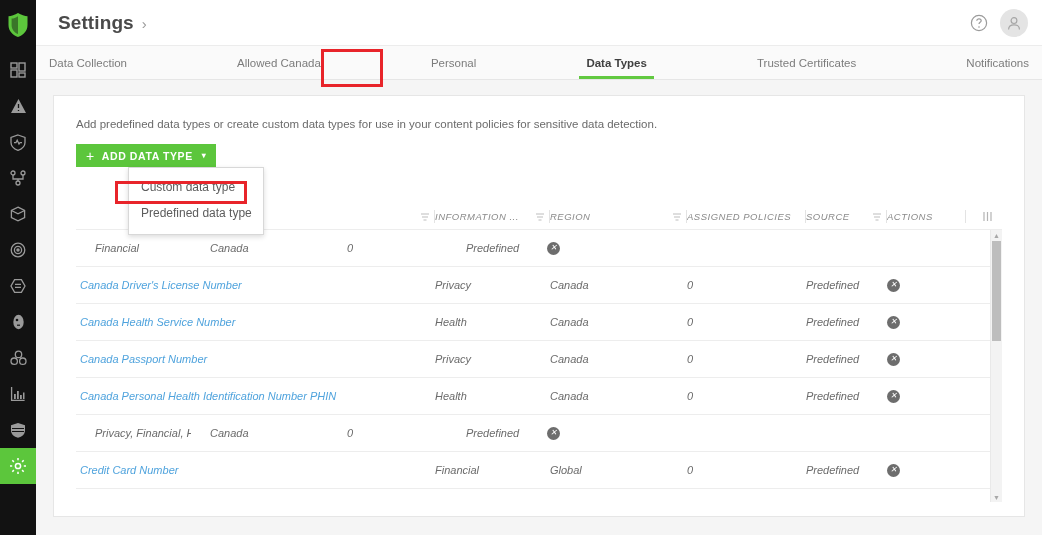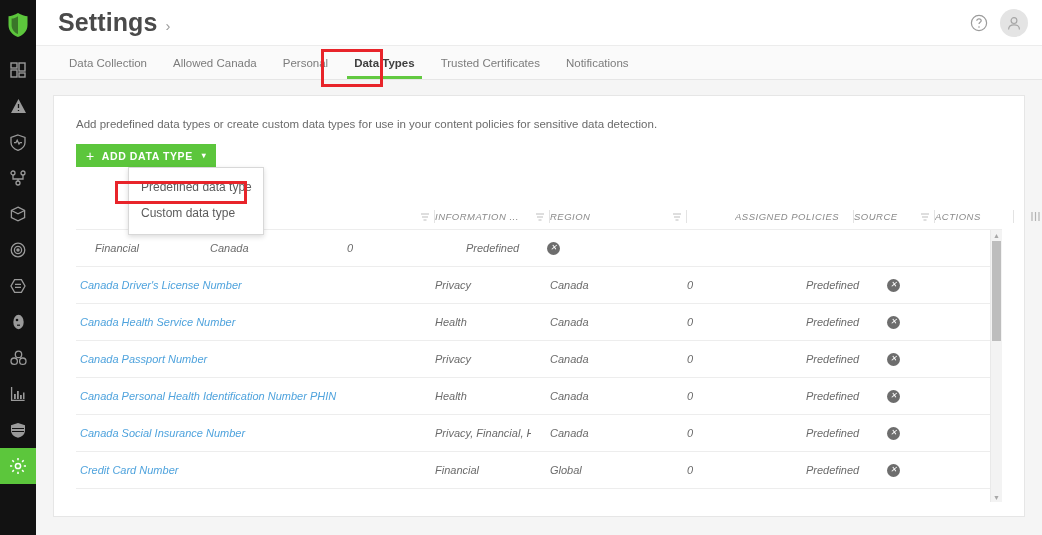--- a/index.html
+++ b/index.html
@@ -31,39 +31,39 @@
   
   .pane { flex: 1 1 auto; height: 535px; background: #f5f5f5; position: relative; }
 
   .topbar {
     height: 46px; background: #ffffff;
     display: flex; align-items: center;
     padding: 0 14px 0 22px;
     border-bottom: 1px solid #ececec;
   }
   .breadcrumb { display: flex; align-items: baseline; gap: 8px; white-space: nowrap; }
-  .crumb-root { font-size: 25px; font-weight: bold; color: #4a4a4a; letter-spacing: .1px; }
+  .crumb-root { font-size: 19px; font-weight: bold; color: #4a4a4a; letter-spacing: .1px; }
   .crumb-sep { font-size: 15px; color: #9b9b9b; }
   .crumb-leaf { font-size: 19px; color: #6f6f6f; font-weight: normal; }
   .topbar-spacer { flex: 1 1 auto; }
   .topbar-actions { display: flex; align-items: center; gap: 12px; }
   .help-icon { width: 18px; height: 18px; color: #9b9b9b; }
   .avatar {
     width: 28px; height: 28px; border-radius: 50%;
     background: #e4e4e4; display: flex; align-items: center; justify-content: center;
     color: #a6a6a6;
   }
 
   
   .tabbar {
     height: 34px; background: #fafafa;
     border-bottom: 1px solid #e6e6e6;
     display: flex; align-items: stretch;
-    padding-left: 20px;
     position: relative;
+    justify-content: space-between;
   }
   .tab {
     display: flex; align-items: center;
     padding: 0 13px;
     font-size: 11.5px; color: #7c7c7c;
     position: relative; white-space: nowrap;
   }
   .tab.active { color: #3f3f3f; font-weight: bold; }
   .tab.active::after {
     content: ""; position: absolute; left: 6px; right: 6px; bottom: 0;
@@ -124,21 +124,21 @@
     font-size: 9.5px; color: #8a8a8a; letter-spacing: .5px;
     border-bottom: 1px solid #ededed;
   }
   .th { display: flex; align-items: center; height: 26px; overflow: hidden; white-space: nowrap; }
   .th .lbl { overflow: hidden; text-overflow: ellipsis; }
   .th-sep { width: 1px; height: 13px; background: #e3e3e3; flex: 0 0 1px; }
   .filt { width: 18px; display: flex; align-items: center; justify-content: center; color: #bdbdbd; flex: 0 0 18px; }
   .col-name   { flex: 0 0 340px; padding-left: 4px; }
   .col-info   { flex: 0 0 96px; }
   .col-region { flex: 0 0 118px; }
-  .col-pol    { flex: 0 0 118px; margin-left: 48px; }
+  .col-pol    { flex: 0 0 118px; }
   .col-src    { flex: 0 0 62px; }
   .col-act    { flex: 0 0 78px; }
   .col-grip   { flex: 1 1 auto; display: flex; align-items: center; justify-content: flex-start; padding-left: 16px; color: #b4b4b4; }
 
   .tbody { position: absolute; left: 0; right: 0; top: 26px; bottom: 0; overflow: hidden; }
   .tr {
     display: flex; align-items: center;
     height: 37px;
     border-bottom: 1px solid #ededed;
     font-size: 11px; color: #6b6b6b;
@@ -355,22 +355,22 @@
       <div class="card-desc">Add predefined data types or create custom data types for use in your content policies for sensitive data detection.</div>
 
       <div class="toolbar">
         <button class="btn-add">
           <span class="plus">+</span>
           <span>ADD DATA TYPE</span>
           <span class="caret">▾</span>
         </button>
 
         <div class="dropdown">
+          <div class="dropdown-item">Custom data type</div>
           <div class="dropdown-item">Predefined data type</div>
-          <div class="dropdown-item">Custom data type</div>
         </div>
       </div>
 
       <div class="table-wrap">
 
         <div class="thead">
           <div class="th col-name">
             <span class="lbl"></span>
           </div>
           <div class="filt">
@@ -515,21 +515,20 @@
             <div class="th-sep" style="background:transparent"></div>
             <div class="cell cell-src">Predefined</div>
             <div class="filt"></div>
             <div class="th-sep" style="background:transparent"></div>
             <div class="cell-act">
               <span class="del-btn">✕</span>
             </div>
           </div>
 
           <div class="tr">
-            <div class="cell cell-name">Canada Social Insurance Number</div>
             <div class="filt"></div>
             <div class="th-sep" style="background:transparent"></div>
             <div class="cell cell-info">Privacy, Financial, Healt</div>
             <div class="filt"></div>
             <div class="th-sep" style="background:transparent"></div>
             <div class="cell cell-region">Canada</div>
             <div class="filt"></div>
             <div class="th-sep" style="background:transparent"></div>
             <div class="cell cell-pol">0</div>
             <div class="th-sep" style="background:transparent"></div>

